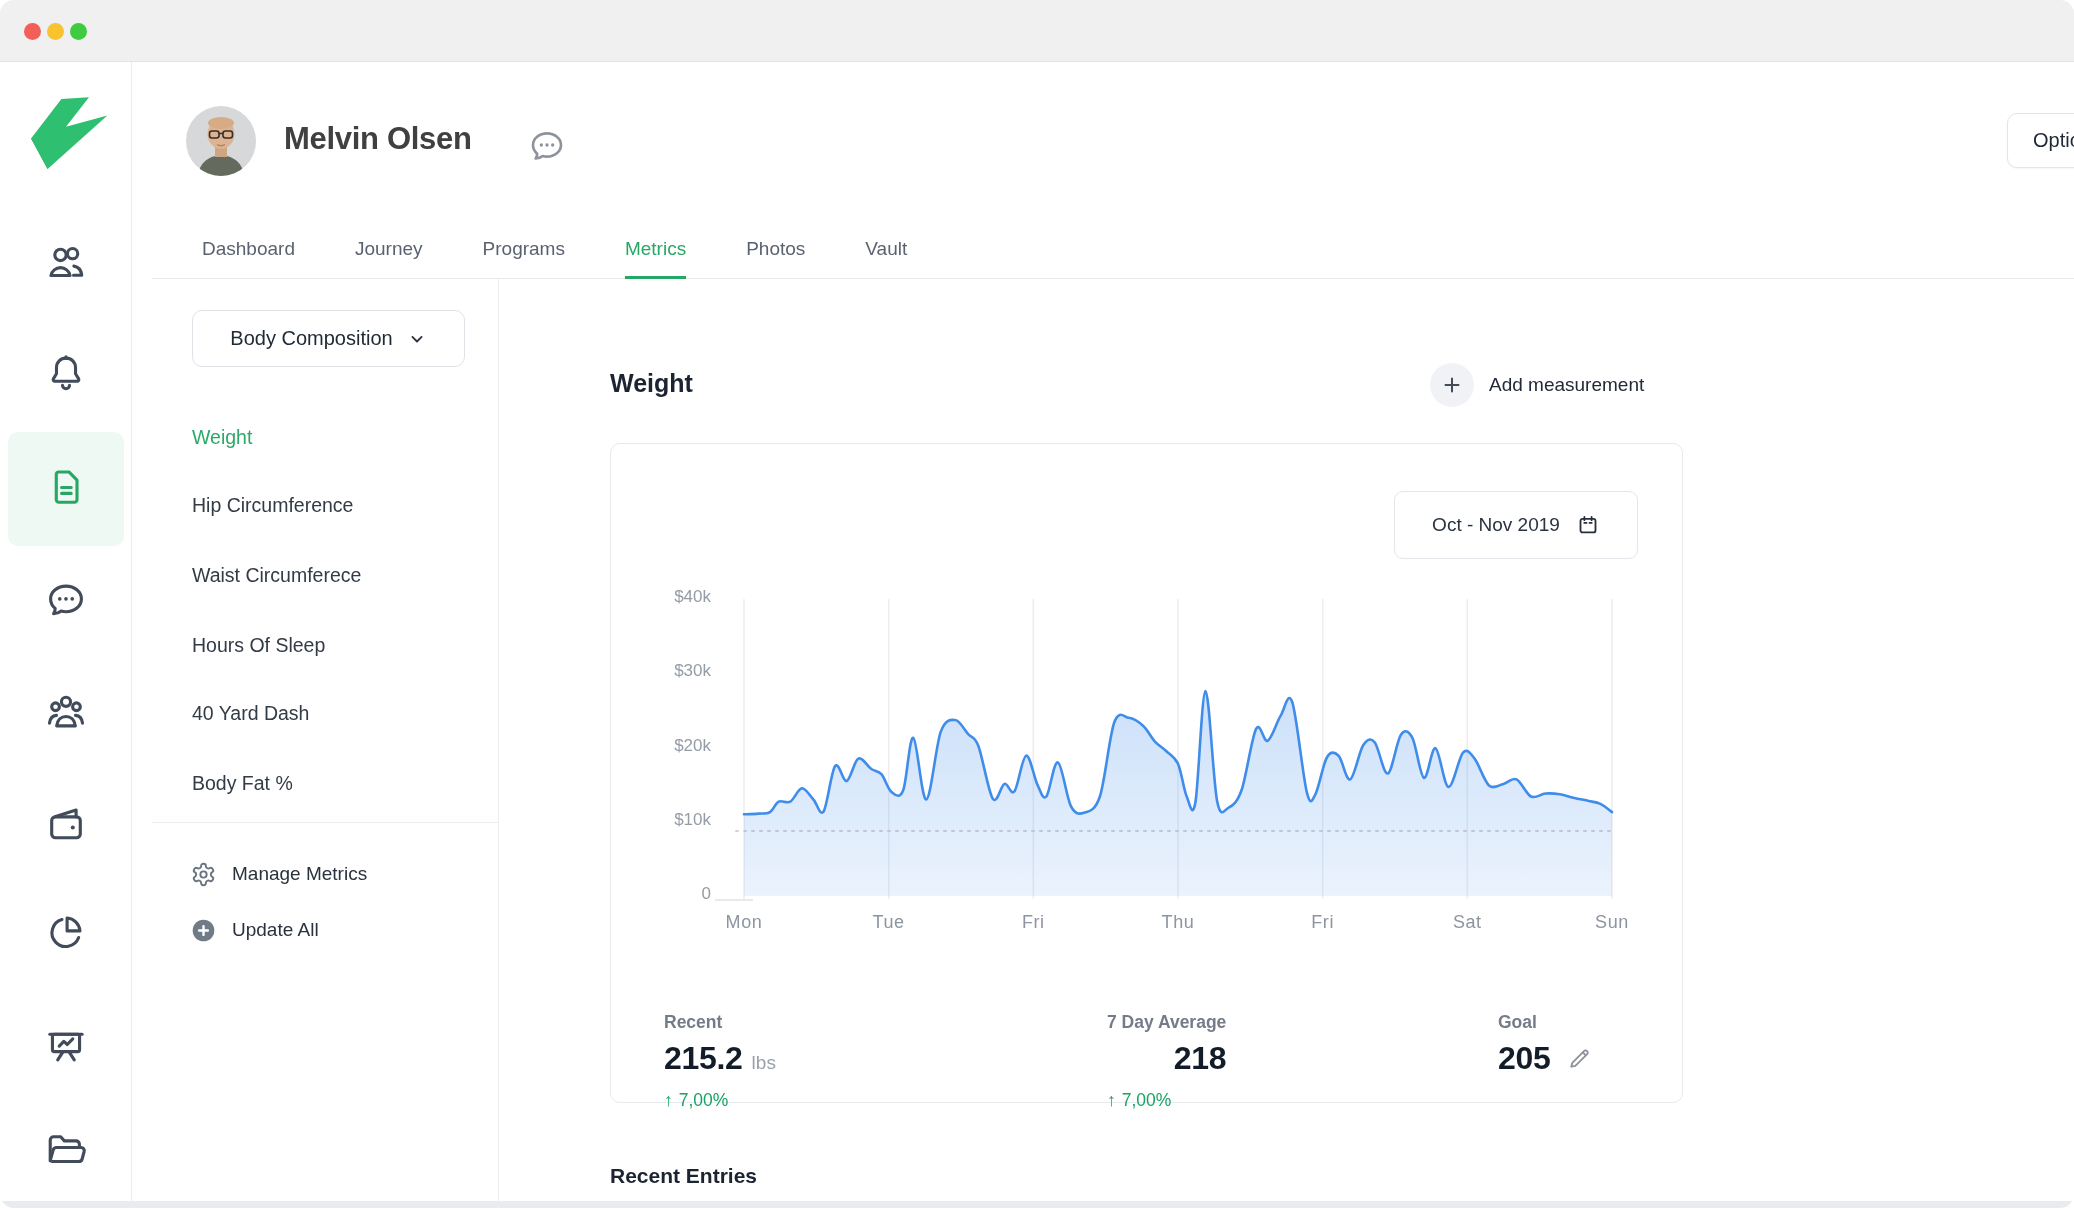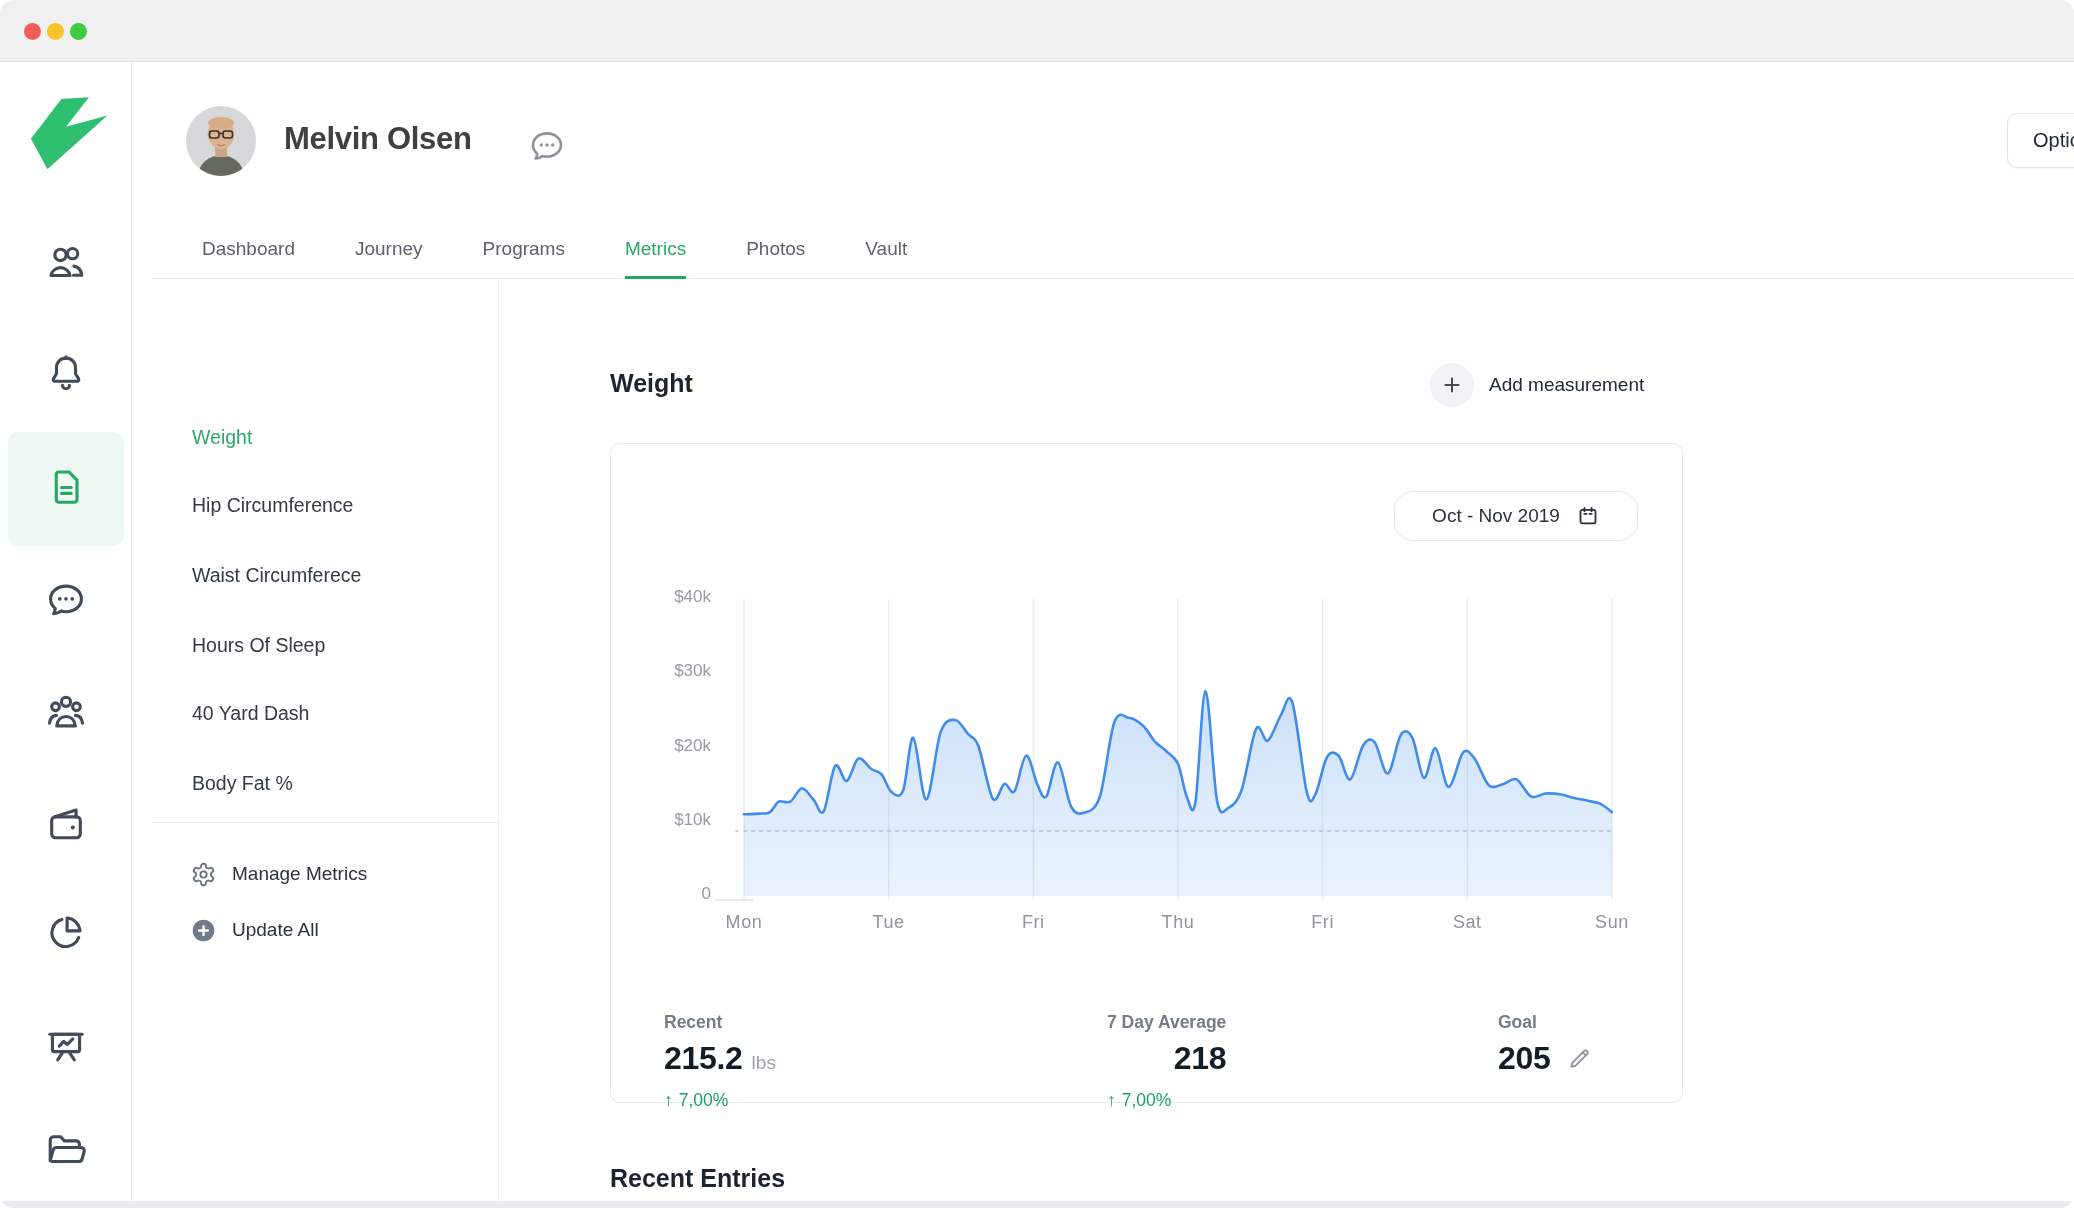--- a/index.html
+++ b/index.html
@@ -49,39 +49,39 @@
   .mside-action svg{width:27px;height:27px;}
 
   
   .main-title{position:absolute;left:610px;top:307px;font-size:25px;font-weight:600;color:#1b2430;}
   .add-measure{position:absolute;left:1430px;top:301px;height:44px;display:flex;align-items:center;gap:15px;cursor:pointer;}
   .add-measure .plus-circ{width:44px;height:44px;border-radius:50%;background:#f0f2f5;display:flex;align-items:center;justify-content:center;}
   .add-measure .plus-circ svg{width:24px;height:24px;stroke:#434b57;stroke-width:2;fill:none;stroke-linecap:round;}
   .add-measure .lbl{font-size:19px;color:#222b37;}
 
   .card{position:absolute;left:610px;top:381px;width:1073px;height:660px;border:1px solid #e8eaee;border-radius:10px;background:#fff;}
-  .date-btn{position:absolute;left:783px;top:47px;width:244px;height:50px;border:1px solid #e3e6ea;border-radius:19px;background:#fff;
+  .date-btn{position:absolute;left:783px;top:47px;width:244px;height:68px;border:1px solid #e3e6ea;border-radius:9px;background:#fff;
     display:flex;align-items:center;justify-content:center;gap:16px;font-size:19px;color:#2a3340;cursor:pointer;}
   .date-btn svg{width:24px;height:24px;stroke:#262f3b;stroke-width:1.8;fill:none;stroke-linecap:round;stroke-linejoin:round;}
 
   #chart-svg{position:absolute;left:0;top:0;width:1073px;height:660px;pointer-events:none;}
   .y-label{position:absolute;left:14px;width:86px;text-align:right;font-size:17px;color:#949ca6;}
   .x-label{position:absolute;width:90px;text-align:center;top:468px;font-size:18px;color:#8d95a0;letter-spacing:0.6px;}
 
   .stat{position:absolute;top:568px;}
   .stat .s-label{font-size:17.5px;color:#747c88;font-weight:bold;}
   .stat .s-value-row{display:flex;align-items:baseline;gap:9px;margin-top:7px;justify-content:flex-end;}
   .stat .s-value{font-size:32px;font-weight:700;color:#131d29;letter-spacing:-0.3px;}
   .stat .s-unit{font-size:19px;color:#9aa1ab;}
   .stat .s-change{margin-top:13px;font-size:17.5px;color:#19a364;display:flex;align-items:center;gap:6px;}
   .stat .s-arrow{font-weight:700;}
   .pencil{width:27px;height:27px;margin-left:6px;align-self:center;cursor:pointer;}
   .pencil svg{width:27px;height:27px;stroke:#8b929c;stroke-width:1.6;fill:none;stroke-linecap:round;stroke-linejoin:round;}
 
-  .recent-title{position:absolute;left:610px;top:1102px;font-size:25px;font-weight:600;color:#1b2430;}
+  .recent-title{position:absolute;left:610px;top:1102px;font-size:21px;font-weight:600;color:#1b2430;}
   .bottom-strip{position:absolute;left:0;right:0;bottom:0;height:7px;background:#e9ebee;}
 </style>
 </head>
 <body>
 
 <div class="window">
 
   <div class="titlebar">
     <div class="traffic">
       <div class="dot red"></div>
@@ -196,20 +196,26 @@
     <div class="tabbar">
       <div class="tab">Dashboard</div>
       <div class="tab">Journey</div>
       <div class="tab">Programs</div>
       <div class="tab active">Metrics</div>
       <div class="tab">Photos</div>
       <div class="tab">Vault</div>
     </div>
 
     <div class="mside-divider"></div>
+    <div class="cat-select">
+      <span>Body Composition</span>
+      <svg viewBox="0 0 24 24">
+          <path d="M6.5 9.5 12 15l5.5-5.5"></path>
+        </svg>
+    </div>
     <div class="metric-item active" style="top:361px">Weight</div>
     <div class="metric-item" style="top:429px">Hip Circumference</div>
     <div class="metric-item" style="top:499px">Waist Circumferece</div>
     <div class="metric-item" style="top:569px">Hours Of Sleep</div>
     <div class="metric-item" style="top:637px">40 Yard Dash</div>
     <div class="metric-item" style="top:707px">Body Fat %</div>
     <div class="mside-hr"></div>
 
     <div class="mside-action" style="top:796px">
       <svg viewBox="0 0 24 24" style="stroke:#6a7380;stroke-width:1.7;fill:none;stroke-linecap:round;stroke-linejoin:round;">

